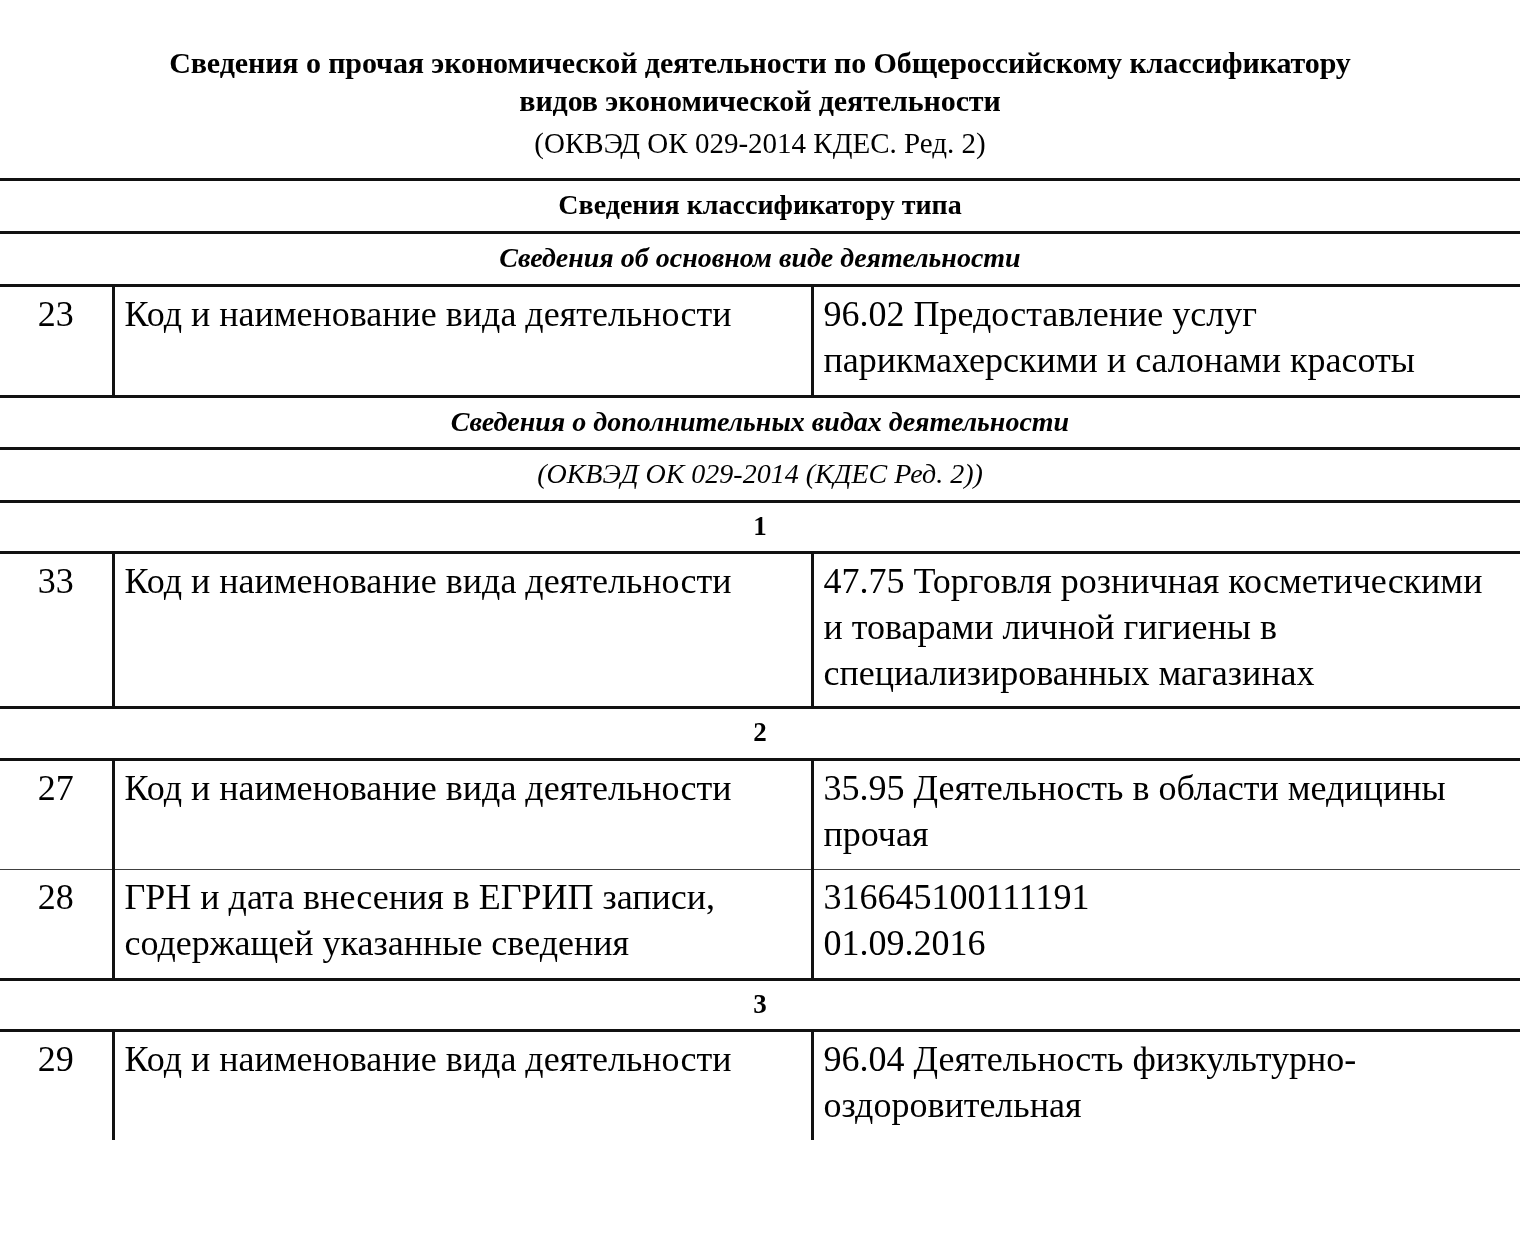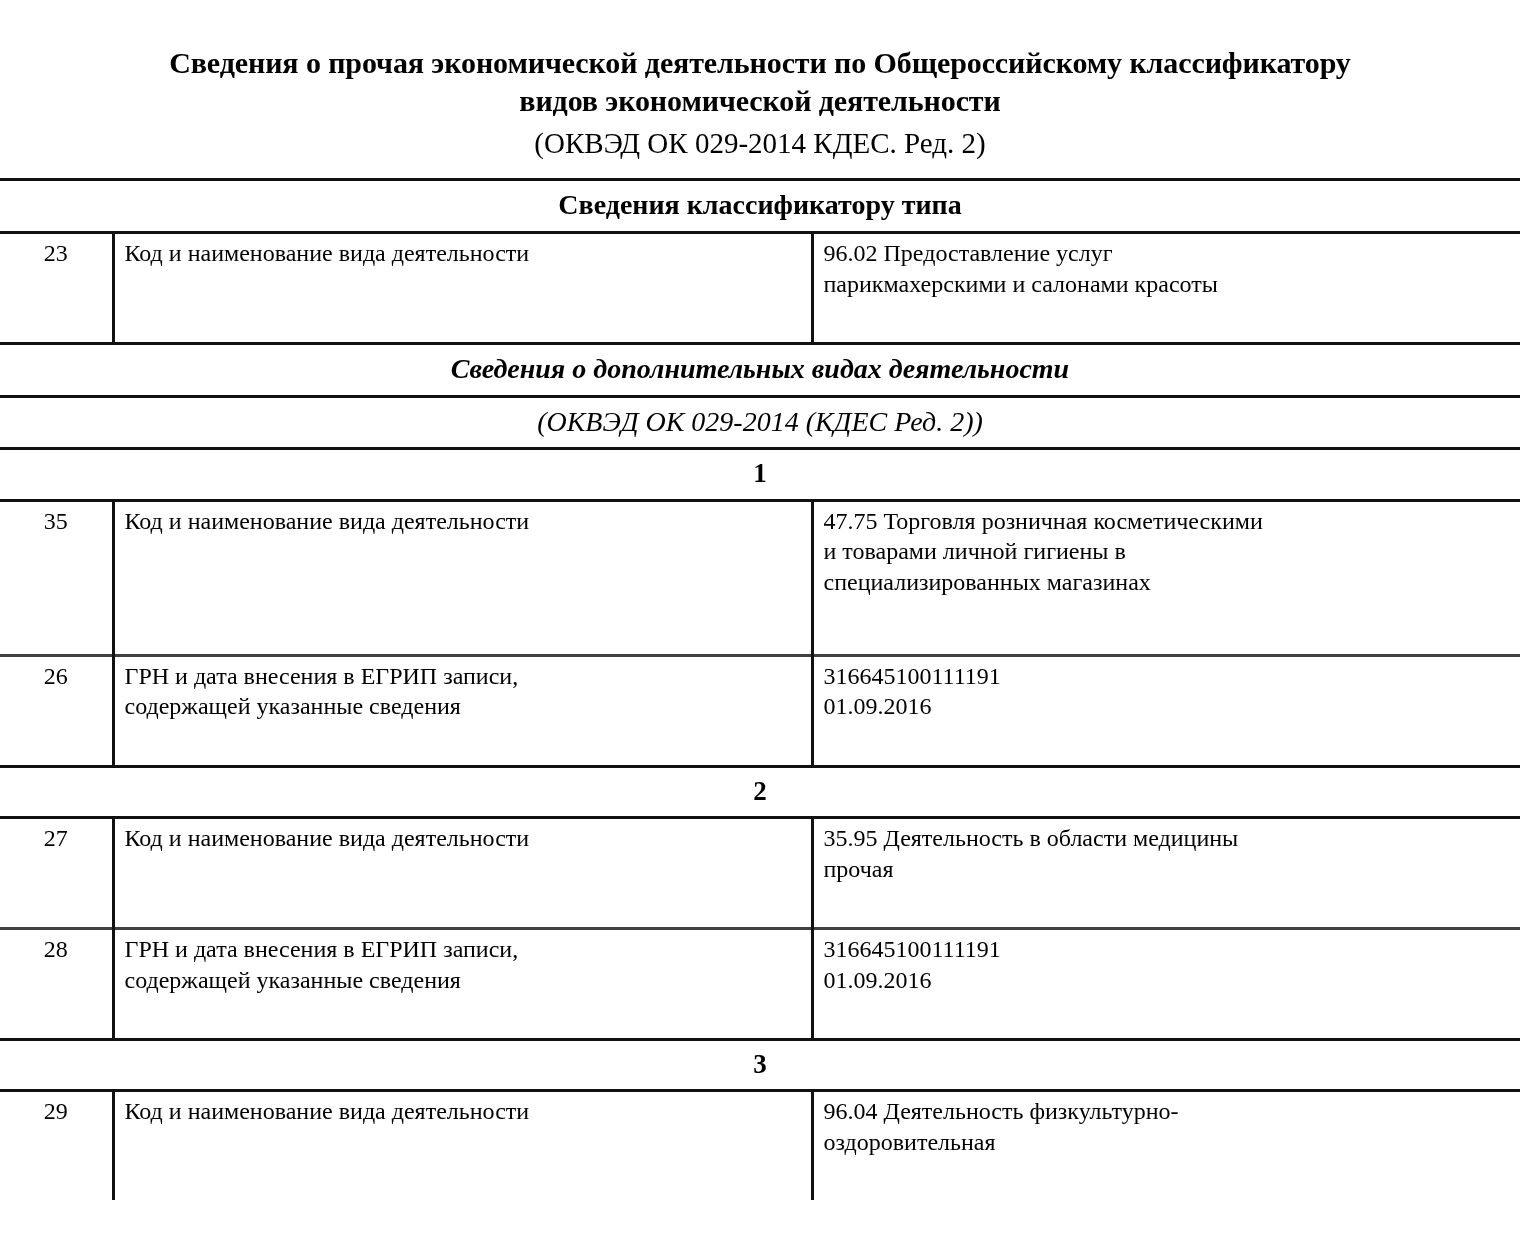--- a/index.html
+++ b/index.html
@@ -83,22 +83,22 @@
     line-height: 1.2;
   }
   tr.section.groupnum > td {
     font-weight: bold;
     font-size: 27px;
     line-height: 1.2;
   }
 
   
   tr.data > td {
-    border-top: 3px solid #404040;
-    font-size: 24px;
+    border-top: 1px solid #404040;
+    font-size: 36px;
     line-height: 1.28;
     padding: 4px 10px 10px 10px;
     height: 94px;
   }
   tr.data > td.cell-num {
     text-align: center;
     padding-left: 0;
     padding-right: 0;
   }
   tr.data > td.cell-label {
@@ -127,20 +127,23 @@
       <col class="col-num">
       <col class="col-label">
       <col class="col-value">
     </colgroup>
     <tbody>
 
       <tr class="section plain">
         <td colspan="3">Сведения классификатору типа</td>
       </tr>
 
+      <tr class="section italic">
+        <td colspan="3">Сведения об основном виде деятельности</td>
+      </tr>
 
       <tr class="data">
         <td class="cell-num">23</td>
         <td class="cell-label">Код и наименование вида деятельности</td>
         <td class="cell-value nowrapval">96.02 Предоставление услуг
 парикмахерскими и салонами красоты</td>
       </tr>
 
 
       <tr class="section italic">
@@ -149,34 +152,27 @@
 
       <tr class="section italic-light">
         <td colspan="3">(ОКВЭД ОК 029-2014 (КДЕС Ред. 2))</td>
       </tr>
 
       <tr class="section groupnum">
         <td colspan="3">1</td>
       </tr>
 
       <tr class="data tall">
-        <td class="cell-num">35</td>
+        <td class="cell-num">33</td>
         <td class="cell-label">Код и наименование вида деятельности</td>
         <td class="cell-value nowrapval">47.75 Торговля розничная косметическими
 и товарами личной гигиены в
 специализированных магазинах</td>
       </tr>
 
-      <tr class="data">
-        <td class="cell-num">26</td>
-        <td class="cell-label nowrapval">ГРН и дата внесения в ЕГРИП записи,
-содержащей указанные сведения</td>
-        <td class="cell-value nowrapval">316645100111191
-01.09.2016</td>
-      </tr>
 
       <tr class="section groupnum">
         <td colspan="3">2</td>
       </tr>
 
       <tr class="data">
         <td class="cell-num">27</td>
         <td class="cell-label">Код и наименование вида деятельности</td>
         <td class="cell-value nowrapval">35.95 Деятельность в области медицины
 прочая</td>

